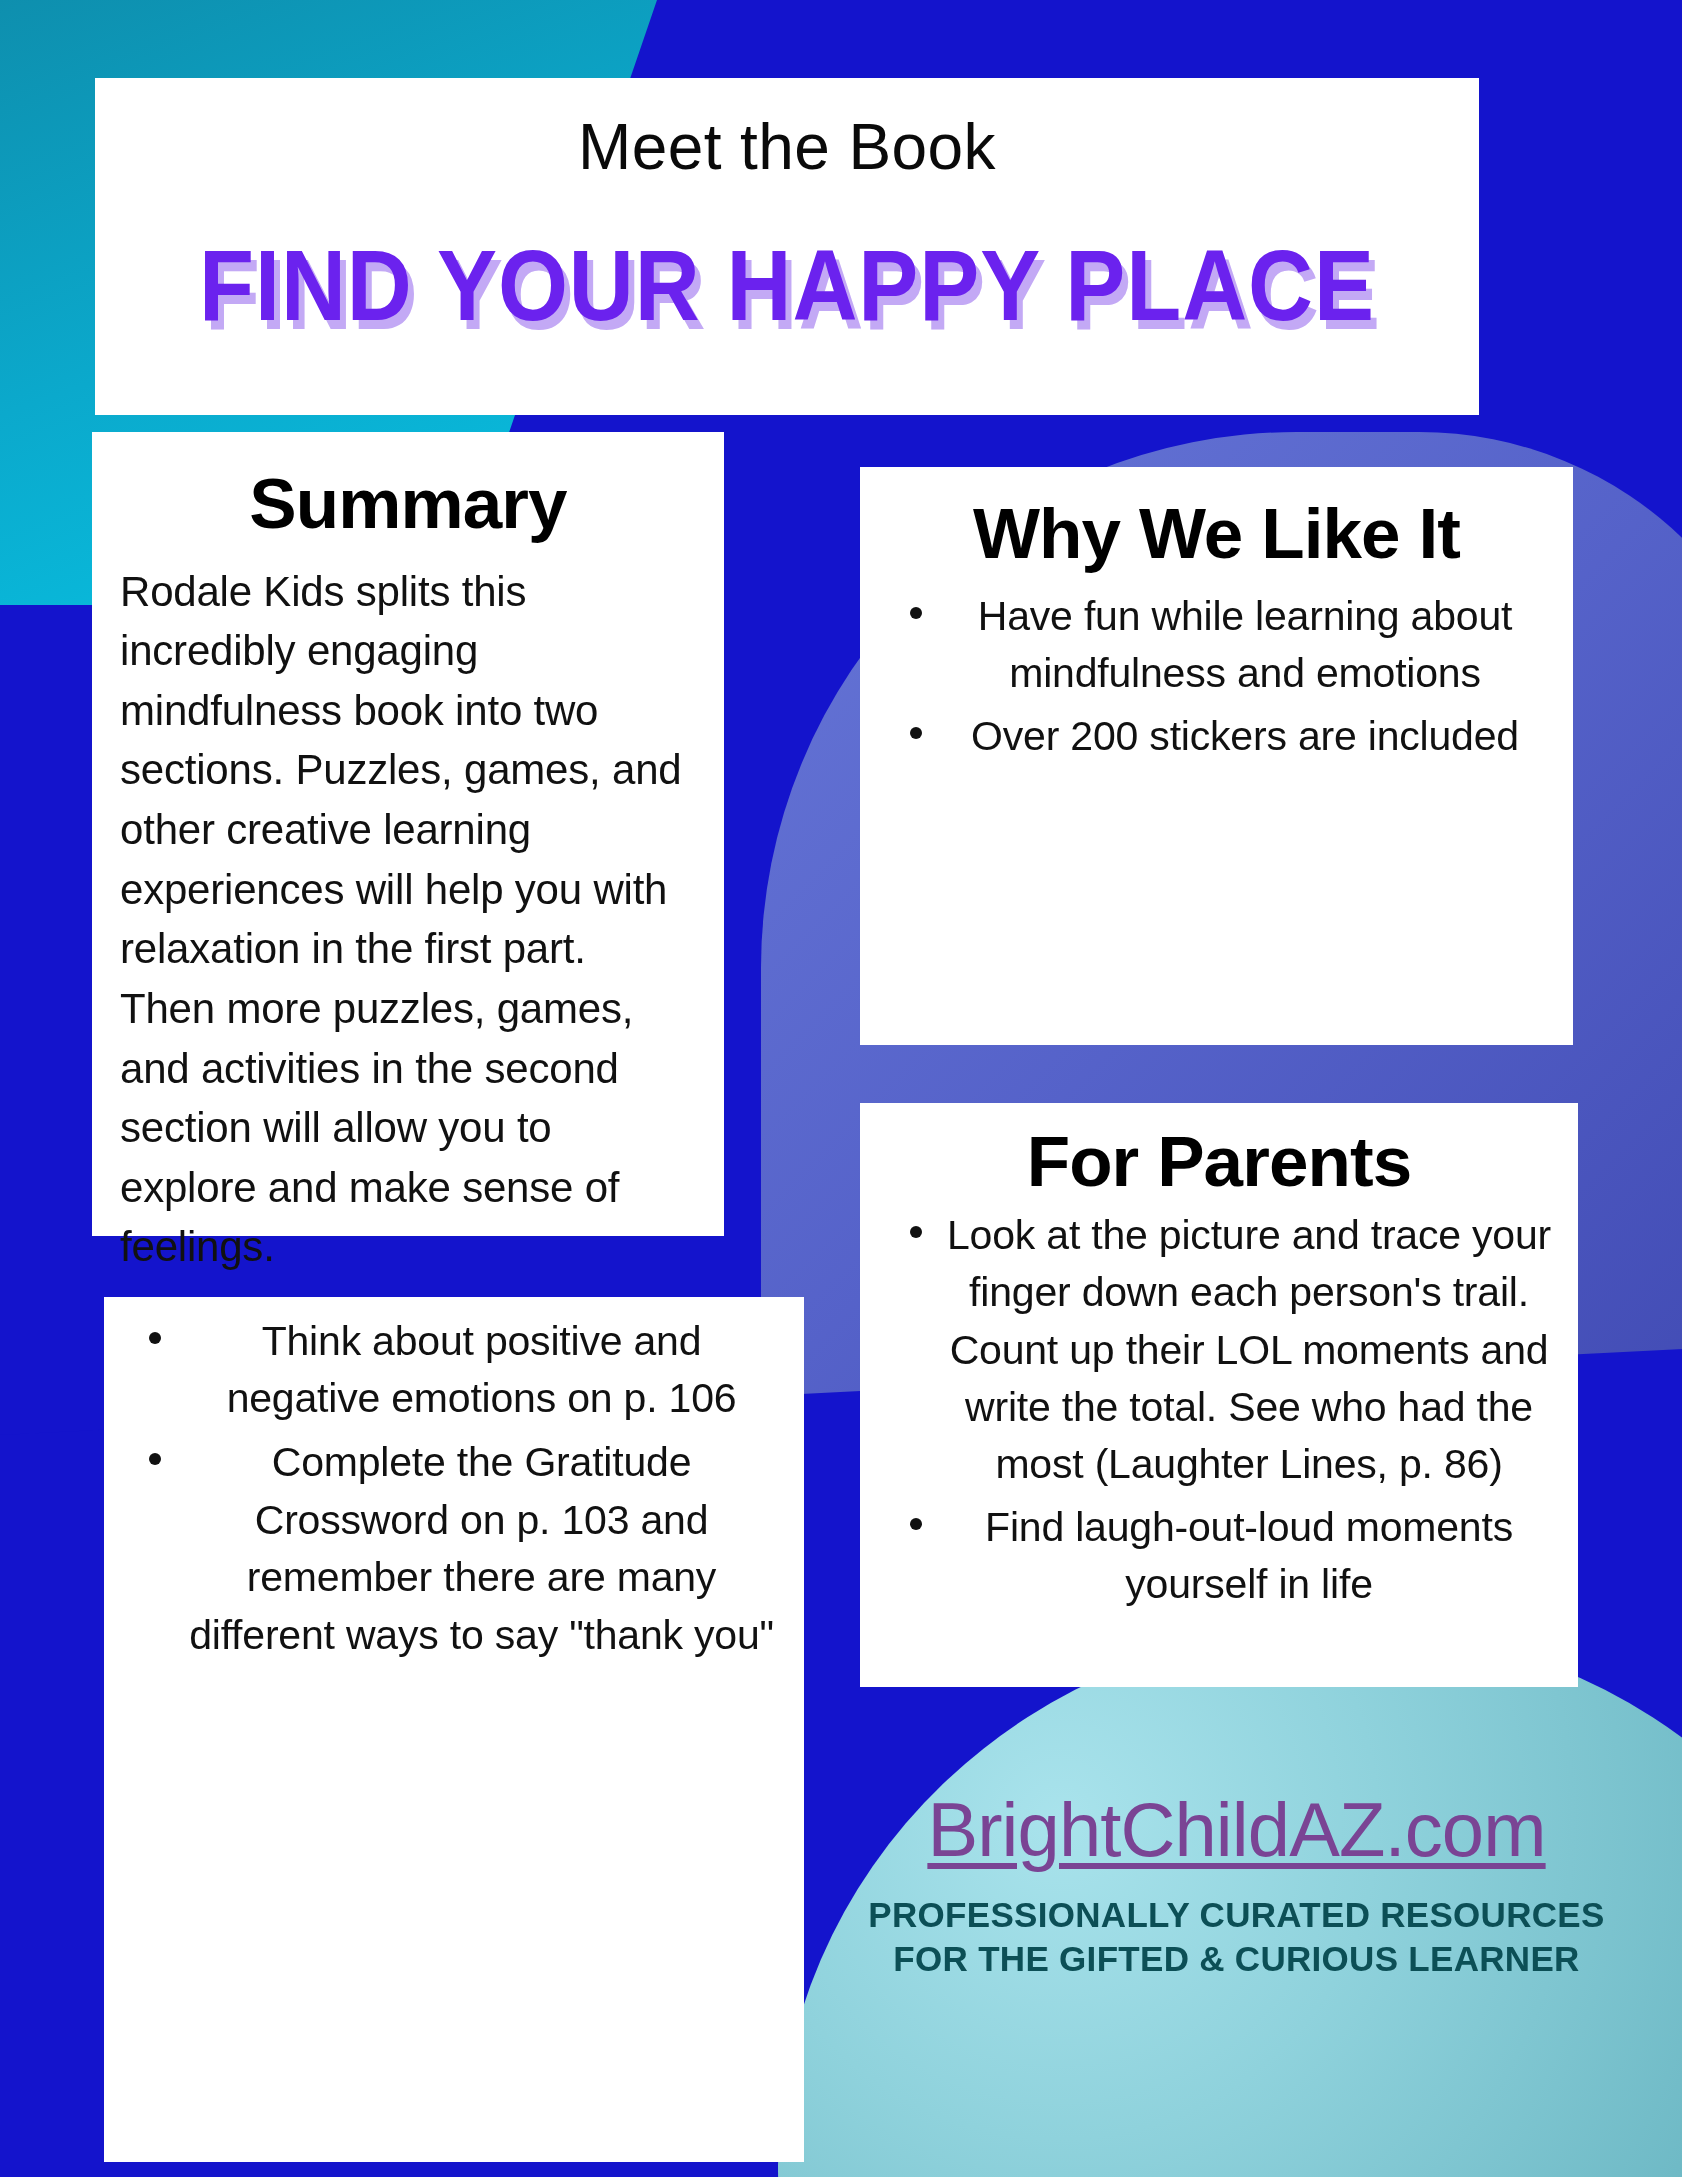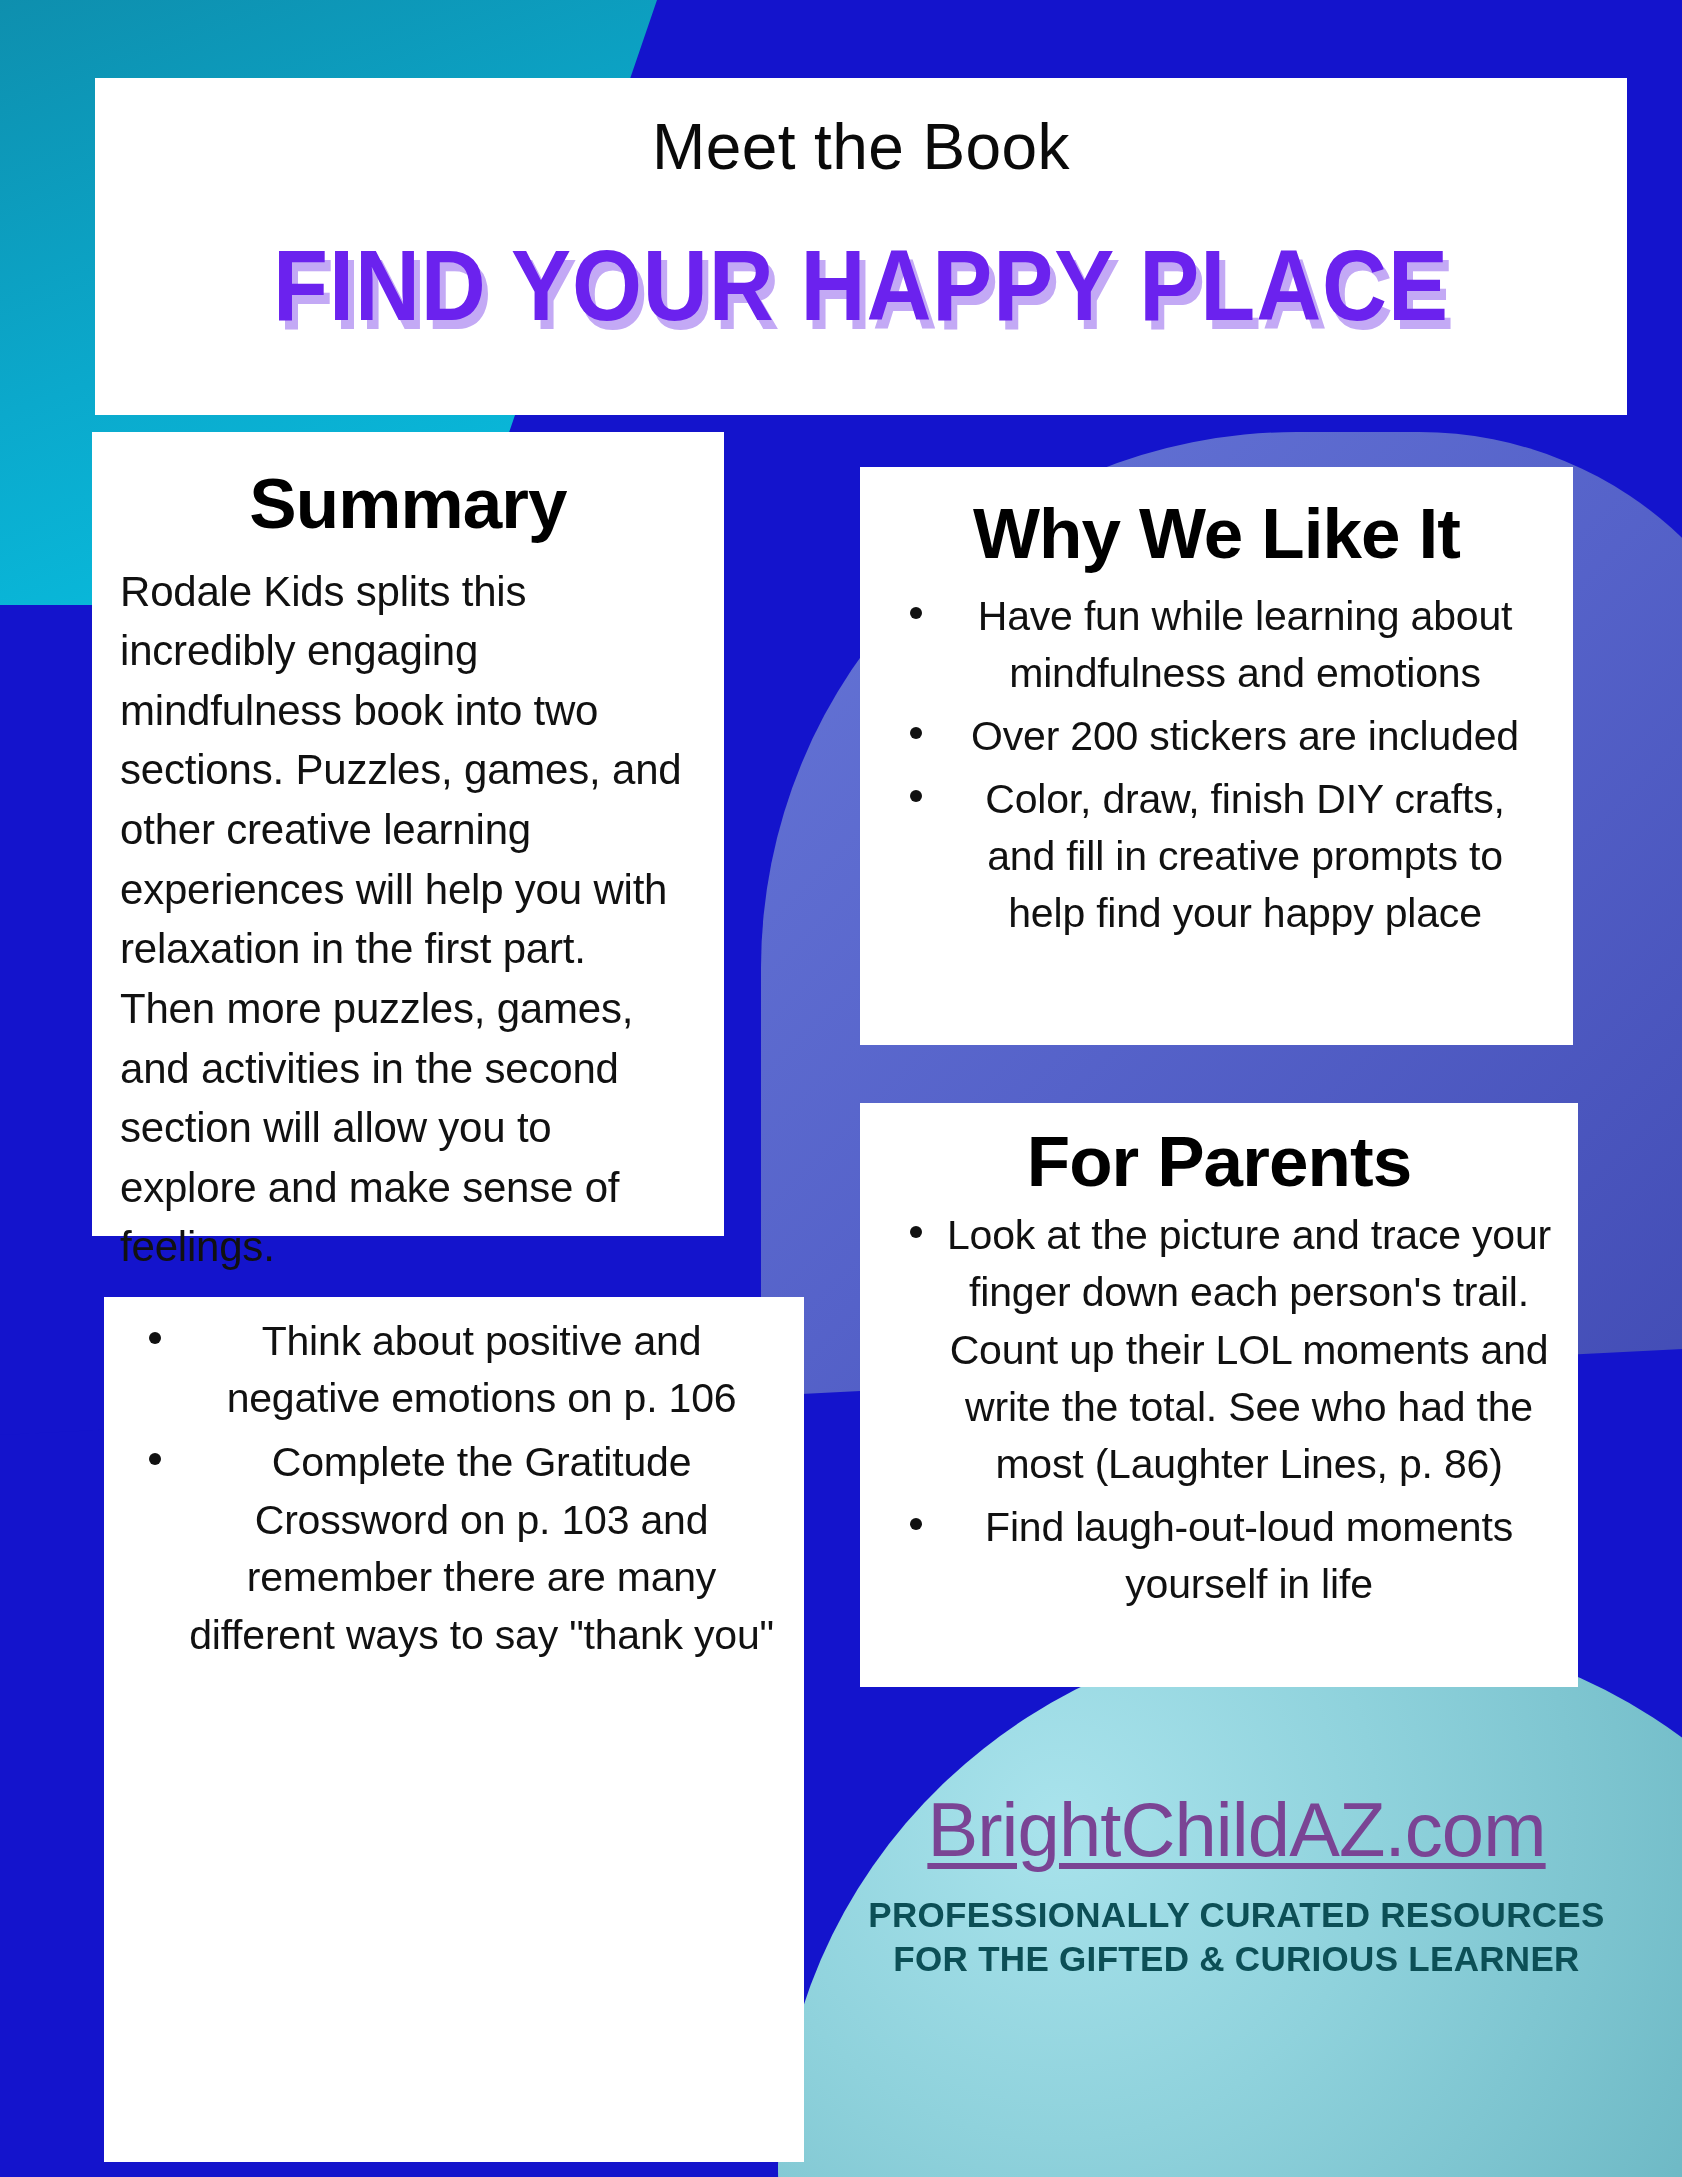--- a/index.html
+++ b/index.html
@@ -51,21 +51,21 @@
     width:1124px; height:1081px;
     border-radius:50%;
     background:radial-gradient(circle at 25% 18%, #A9E3EC 0%, #8FD2DC 26%, #6FBAC6 58%, #4D94A4 100%);
   }
 
   
   .card{
     position:absolute;
     background:#FFFFFF;
   }
-  #header-card{ left:95px; top:78px; width:1532px; height:337px; }
+  #header-card{ left:95px; top:78px; width:1384px; height:337px; }
   #summary-card{ left:92px; top:432px; width:632px; height:804px; }
   #why-card{ left:860px; top:467px; width:713px; height:578px; }
   #parents-card{ left:860px; top:1103px; width:718px; height:584px; }
   #educators-card{ left:104px; top:1297px; width:700px; height:865px; }
 
   
   .meet-title{
     text-align:center;
     font-size:64px;
     font-weight:300;
@@ -182,21 +182,20 @@
   <div class="card" id="summary-card">
     <div class="sect-head">Summary</div>
     <div class="body-para">Rodale Kids splits this incredibly engaging mindfulness book into two sections. Puzzles, games, and other creative learning experiences will help you with relaxation in the first part. Then more puzzles, games, and activities in the second section will allow you to explore and make sense of feelings.</div>
   </div>
 
   <div class="card" id="why-card">
     <div class="sect-head">Why We Like It</div>
     <ul class="bullets">
       <li>Have fun while learning about mindfulness and emotions</li>
       <li>Over 200 stickers are included</li>
-      <li>Color, draw, finish DIY crafts, and fill in creative prompts to help find your happy place</li>
     </ul>
   </div>
 
   <div class="card" id="parents-card">
     <div class="sect-head">For Parents</div>
     <ul class="bullets">
       <li>Look at the picture and trace your finger down each person's trail. Count up their LOL moments and write the total. See who had the most (Laughter Lines, p. 86)</li>
       <li>Find laugh-out-loud moments yourself in life</li>
     </ul>
   </div>

